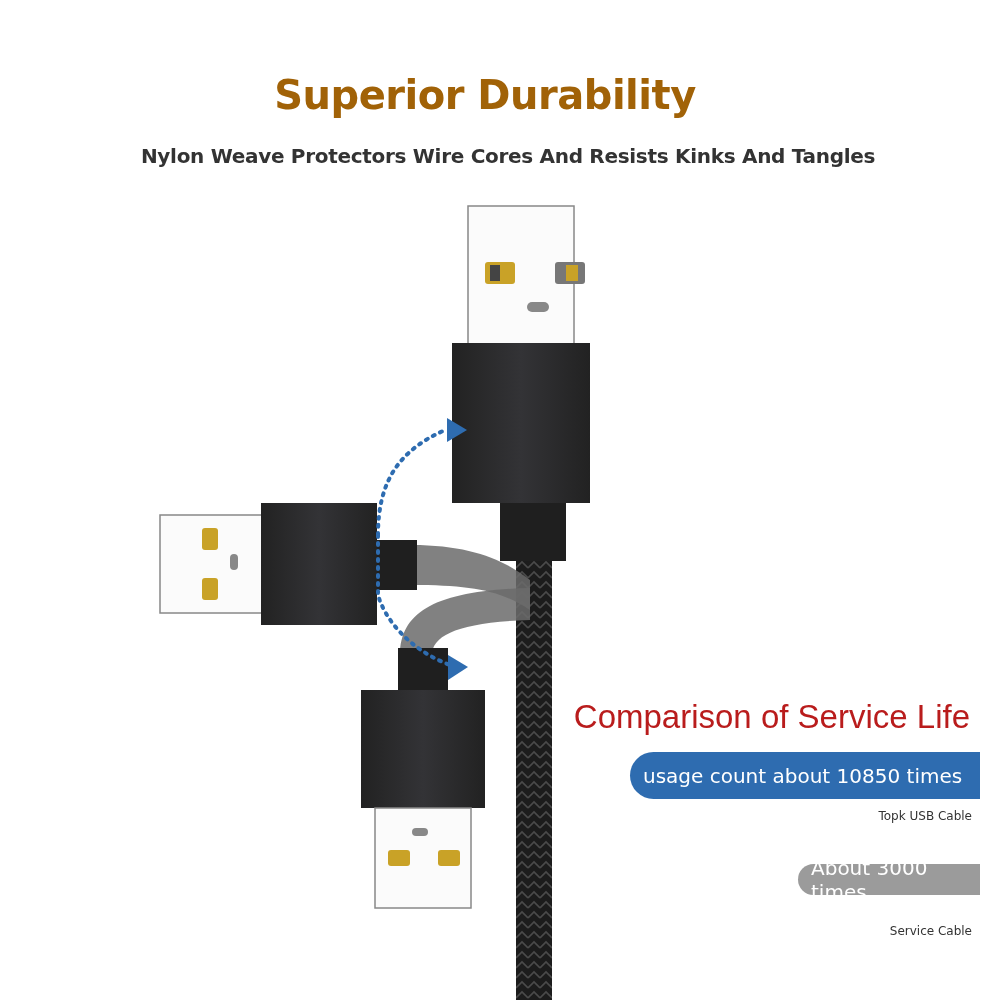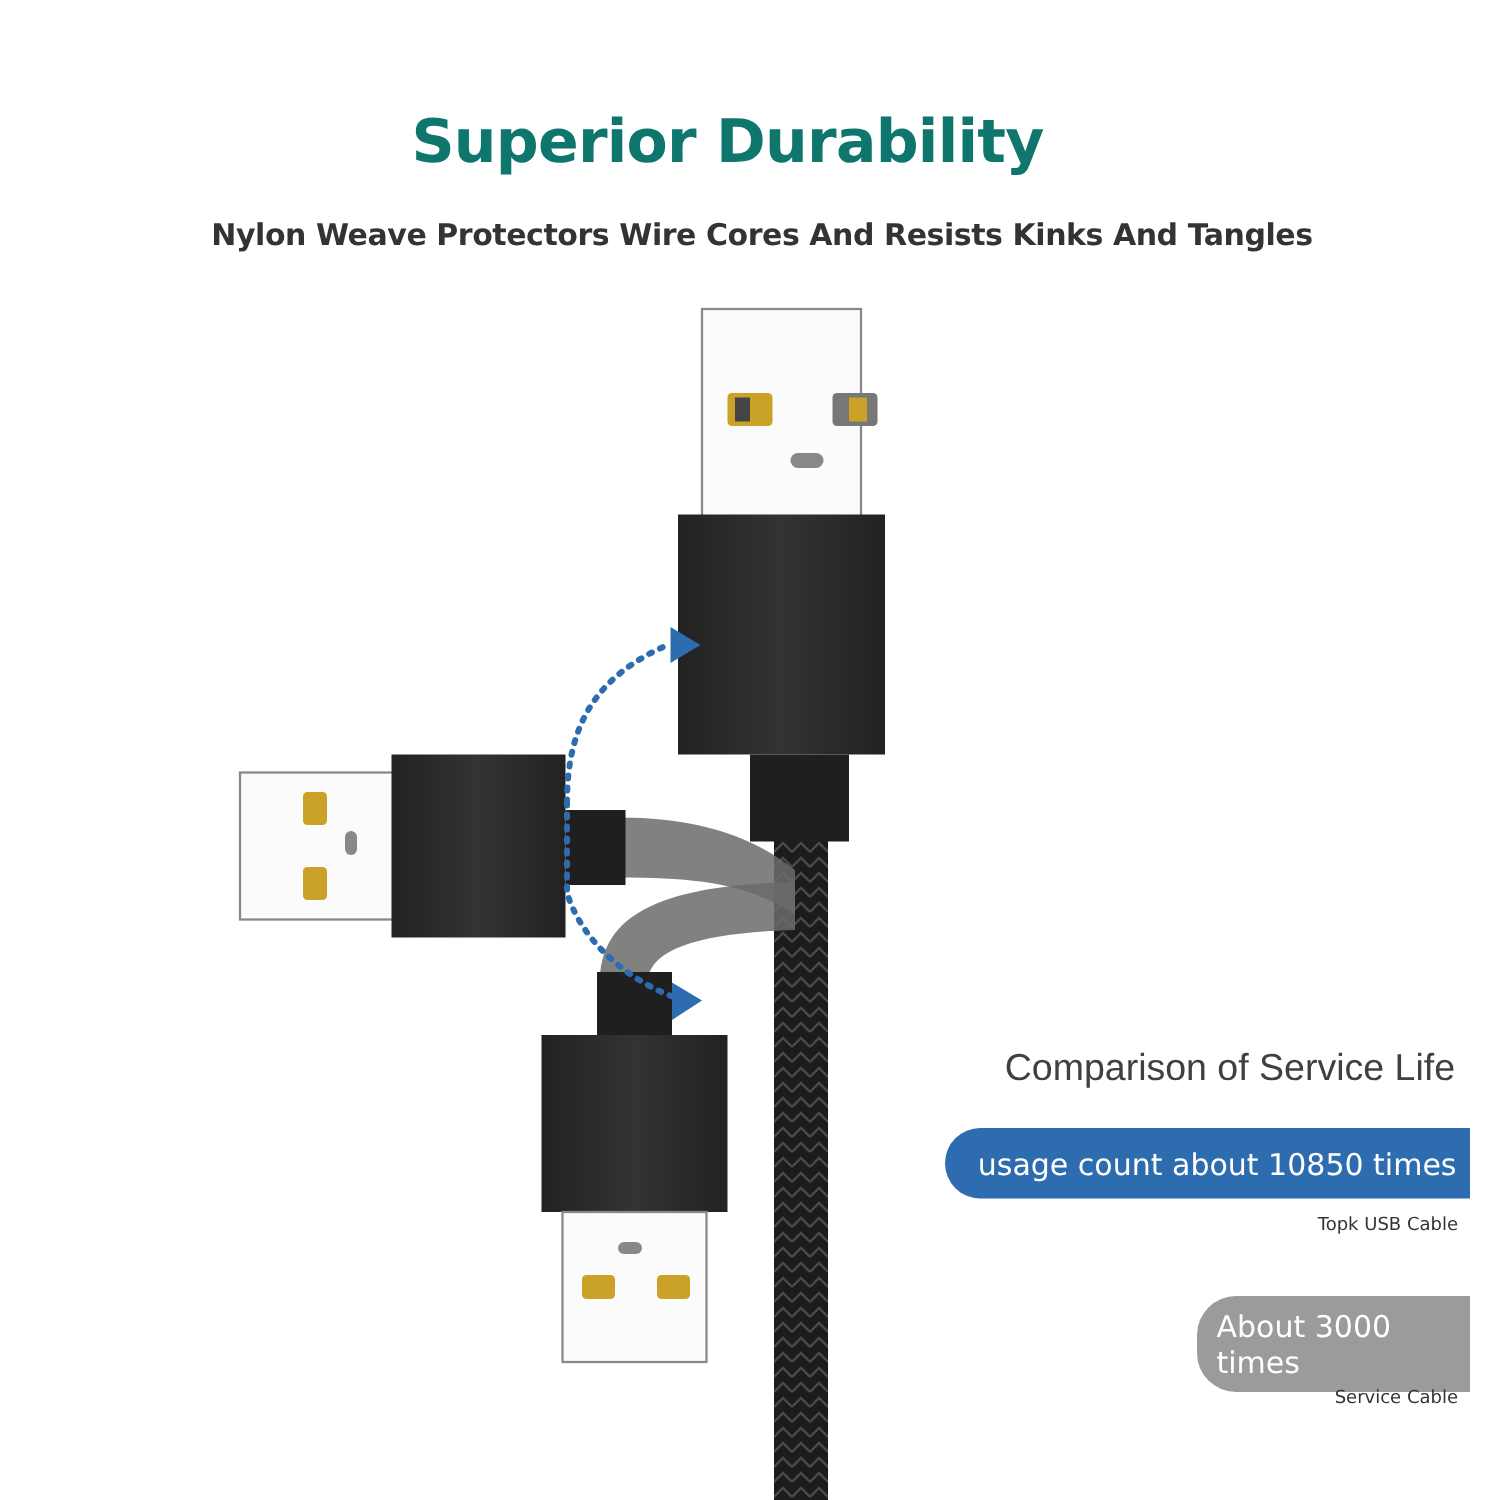--- a/index.html
+++ b/index.html
@@ -1,23 +1,23 @@
 <!DOCTYPE html>
 <html><head>
 <meta charset="utf-8">
 <style>
   html, body { margin:0; padding:0; background:#ffffff; }
   body { width:1000px; height:1000px; position:relative; overflow:hidden; font-family:"DejaVu Sans", sans-serif; }
-  .title { position:absolute; left:0; width:970px; top:72px; text-align:center; font-family:"DejaVu Sans", sans-serif; font-weight:bold; font-size:40px; color:#0f766e; letter-spacing:-0.5px; }
+  .title { position:absolute; left:0; width:970px; top:72px; text-align:center; font-family:"DejaVu Sans", sans-serif; font-weight:bold; font-size:40px; color:#a16207; letter-spacing:-0.5px; }
   .subtitle { position:absolute; left:0; width:1016px; top:144px; text-align:center; font-family:"DejaVu Sans", sans-serif; font-weight:bold; font-size:20px; color:#333; letter-spacing:-0.3px; }
   .illustration { position:absolute; left:0; top:0; width:1000px; height:1000px; }
-  .cmp-title { position:absolute; right:30px; top:698px; font-family:"Liberation Sans", sans-serif; font-size:25px; color:#404040; }
-  .pill { position:absolute; right:20px; color:#fff; font-family:"DejaVu Sans", sans-serif; font-size:20px; border-radius:26px 0 0 26px; padding-left:13px; padding-right:9px; display:flex; align-items:center;justify-content:flex-end; }
+  .cmp-title { position:absolute; right:30px; top:698px; font-family:"Liberation Sans", sans-serif; font-size:33px; color:#b91c1c; }
+  .pill { position:absolute; right:20px; color:#fff; font-family:"DejaVu Sans", sans-serif; font-size:20px; border-radius:26px 0 0 26px; padding-left:13px; padding-right:9px; display:flex; align-items:center; }
   .pill-blue { top:752px; height:47px; width:328px; background:#2e6cb0; }
-  .pill-gray { top:864px; height:64px; width:160px; background:#9b9b9b; }
+  .pill-gray { top:864px; height:31px; width:160px; background:#9b9b9b; }
   .label { position:absolute; right:28px; font-family:"DejaVu Sans", sans-serif; font-size:12px; color:#333; }
   .label-topk { top:809px; }
   .label-ordinary { top:924px; }
 </style>
 </head>
 <body>
 
 <div class="title">Superior Durability</div>
 <div class="subtitle">Nylon Weave Protectors Wire Cores And Resists Kinks And Tangles</div>
 

